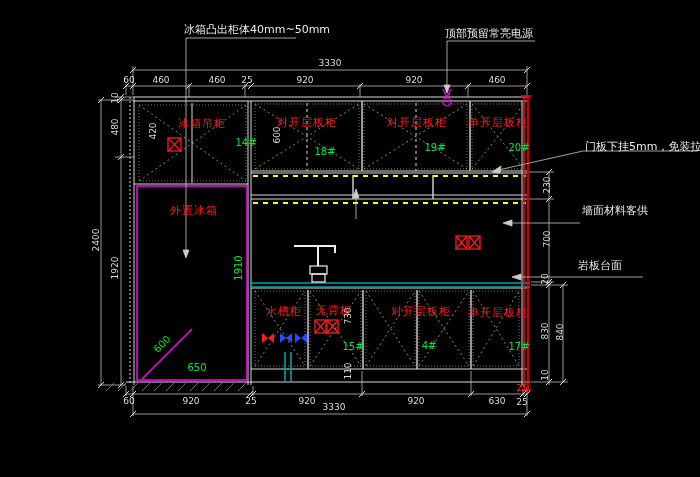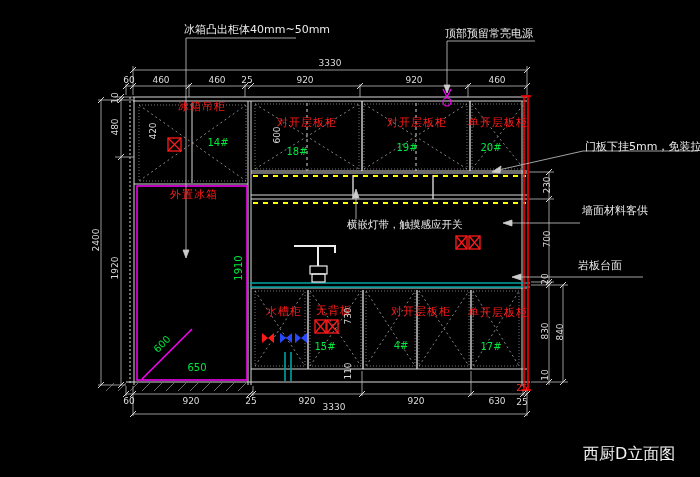--- a/index.html
+++ b/index.html
@@ -9,21 +9,21 @@
   .dim{position:absolute;font-size:9px;color:#dcdcdc;white-space:nowrap;
        transform:translate(-50%,-50%);letter-spacing:0px;}
   .dim.v{transform:translate(-50%,-50%) rotate(-90deg);}
   .gdim{position:absolute;font-size:10px;color:#00e83c;white-space:nowrap;
         transform:translate(-50%,-50%);}
   .gdim.v{transform:translate(-50%,-50%) rotate(-90deg);}
   .gdim.d45{transform:translate(-50%,-50%) rotate(-45deg);}
   .rlbl{position:absolute;font-size:11px;color:#ff1a1a;white-space:nowrap;
         transform:translate(-50%,-50%);letter-spacing:1px;}
   .gnum{position:absolute;font-size:10px;color:#00e83c;white-space:nowrap;
-        transform:translate(-50%,-50%);}
+        transform:translate(-50%,-50%);margin-left:28px;}
   .note{position:absolute;font-size:11px;color:#eaeaea;white-space:nowrap;}
   .note.big{font-size:11px;}
   .red-note{position:absolute;font-size:18px;color:#e00000;white-space:nowrap;letter-spacing:1px;}
   .title{position:absolute;font-size:16px;color:#f0f0f0;white-space:nowrap;}
   .r25{position:absolute;font-size:9px;color:#ff2a2a;transform:translate(-50%,-50%);}
 </style>
 </head>
 <body>
 
 <div class="canvas">
@@ -268,39 +268,37 @@
     <line x1="234" y1="383" x2="226" y2="391"></line>
         <line x1="246" y1="383" x2="238" y2="391"></line>
   </g>
 </svg>
 
 <div class="note" style="left:184px;top:22px">冰箱凸出柜体40mm~50mm</div>
 <div class="note" style="left:445px;top:26px">顶部预留常亮电源</div>
 <div class="note" style="left:585px;top:139px">门板下挂5mm，免装拉手</div>
 <div class="note big" style="left:582px;top:203px">墙面材料客供</div>
 <div class="note big" style="left:578px;top:258px">岩板台面</div>
-<div class="note" style="left:347px;top:218px;font-size:10.5px">横嵌灯带，触摸感应开关</div>
-<div class="title" style="left:583px;top:444px">西厨D立面图</div>
-
-<div class="rlbl" style="left:202px;top:106px">冰箱吊柜</div>
+
+<div class="rlbl" style="left:202px;top:123px">冰箱吊柜</div>
 <div class="gnum" style="left:218px;top:142px">14#</div>
 <div class="rlbl" style="left:307px;top:122px">对开层板柜</div>
 <div class="gnum" style="left:297px;top:151px">18#</div>
 <div class="rlbl" style="left:417px;top:122px">对开层板柜</div>
 <div class="gnum" style="left:407px;top:147px">19#</div>
 <div class="rlbl" style="left:498px;top:122px">单开层板柜</div>
 <div class="gnum" style="left:491px;top:147px">20#</div>
 <div class="rlbl" style="left:284px;top:311px">水槽柜</div>
 <div class="rlbl" style="left:334px;top:310px">无背板</div>
 <div class="gnum" style="left:325px;top:346px">15#</div>
 <div class="rlbl" style="left:421px;top:311px">对开层板柜</div>
 <div class="gnum" style="left:401px;top:345px">4#</div>
 <div class="rlbl" style="left:498px;top:312px">单开层板柜</div>
 <div class="gnum" style="left:491px;top:346px">17#</div>
-<div class="rlbl" style="left:194px;top:194px">外置冰箱</div>
+<div class="rlbl" style="left:194px;top:210px">外置冰箱</div>
 
 <div class="dim" style="left:330px;top:63px">3330</div>
 <div class="dim" style="left:129px;top:80px">60</div>
 <div class="dim" style="left:161px;top:80px">460</div>
 <div class="dim" style="left:217px;top:80px">460</div>
 <div class="dim" style="left:247px;top:80px">25</div>
 <div class="dim" style="left:305px;top:80px">920</div>
 <div class="dim" style="left:414px;top:80px">920</div>
 <div class="dim" style="left:497px;top:80px">460</div>
 

